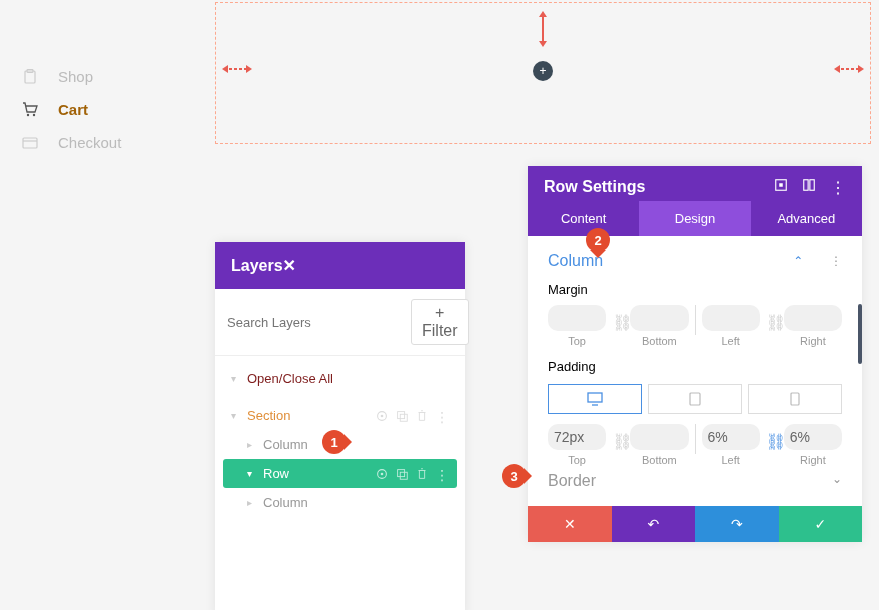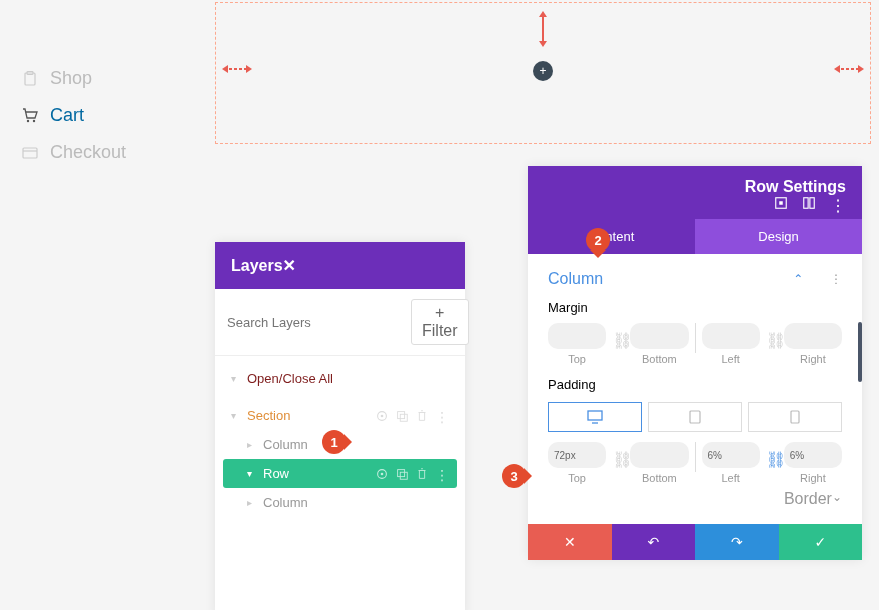--- a/index.html
+++ b/index.html
@@ -1,21 +1,21 @@
 <!DOCTYPE html>
 <html><head>
 <meta charset="utf-8">
 <style>
 * { box-sizing: border-box; margin: 0; padding: 0; }
 body { font-family: -apple-system, BlinkMacSystemFont, "Segoe UI", sans-serif; background: #f5f5f5; width: 879px; height: 610px; position: relative; overflow: hidden; }
 
 
 .sidebar { position: absolute; left: 22px; top: 60px; }
-.nav-item { display: flex; align-items: center; gap: 12px; padding: 8px 0; color: #bbb; font-size: 18px; cursor: pointer; }
-.nav-item.active { color: #0369a1; font-weight: 400; }
+.nav-item { display: flex; align-items: center; gap: 20px; padding: 8px 0; color: #bbb; font-size: 15px; cursor: pointer; }
+.nav-item.active { color: #a16207; font-weight: 700; }
 .nav-icon { width: 16px; height: 16px; display: inline-block; }
 
 
 .canvas-zone { position: absolute; left: 215px; top: 2px; right: 8px; height: 142px; border: 1px dashed #fca88f; }
 .arrow-v { position: absolute; left: 50%; top: 8px; transform: translateX(-50%); }
 .add-btn { position: absolute; left: 50%; top: 58px; transform: translateX(-50%); width: 20px; height: 20px; border-radius: 50%; background: #3b4a57; color: #fff; display: flex; align-items: center; justify-content: center; font-size: 12px; cursor: pointer; }
 .arrow-h-left { position: absolute; left: 6px; top: 60px; }
 .arrow-h-right { position: absolute; right: 6px; top: 60px; }
 
 
@@ -30,42 +30,42 @@
 .layer-row.row-selected { background: #2dc08d; color: #fff; border-radius: 3px; }
 .layer-row .chev { width: 10px; color: #ccc; font-size: 10px; }
 .layer-row.row-selected .chev { color: #fff; }
 .layer-actions { margin-left: auto; display: flex; gap: 6px; align-items: center; }
 .layer-icon-btn { width: 14px; height: 14px; opacity: .7; cursor: pointer; }
 .row-selected .layer-icon-btn { color: #fff; }
 
 
 .settings-panel { position: absolute; left: 528px; top: 166px; width: 334px; background: #fff; border-radius: 3px; box-shadow: 0 0 12px rgba(0,0,0,.08); }
 .settings-header { background: #6c2eb9; color: #fff; padding: 12px 16px 4px; }
-.settings-title-row { display: flex; justify-content: space-between; align-items: flex-end; flex-direction: column; }
+.settings-title-row { display: flex; justify-content: space-between; align-items: flex-start; }
 .settings-title { font-size: 16px; font-weight: 600; }
 .settings-header-icons { display: flex; gap: 14px; }
 .settings-preset { font-size: 12px; opacity: .85; padding-top: 4px; padding-bottom: 4px; }
 .settings-tabs { display: flex; background: #6c2eb9; }
 .settings-tab { flex: 1; text-align: center; padding: 10px 0; color: #fff; font-size: 13px; cursor: pointer; }
 .settings-tab.active { background: #8e4edc; }
 .settings-body { padding: 16px 20px; max-height: 300px; overflow: hidden; position: relative; }
 .section-title { color: #4a90e2; font-size: 16px; margin-bottom: 12px; display: flex; justify-content: space-between; align-items: center; }
 .section-title .collapse-icons { color: #999; font-size: 12px; display: flex; gap: 10px; }
 .field-label { font-size: 13px; color: #000000; margin: 12px 0 8px; }
 .input-grid { display: flex; gap: 6px; margin-bottom: 6px; }
 .input-cell { flex: 1; display: flex; flex-direction: column; align-items: center; gap: 4px; position: relative; }
-.input-box { width: 100%; height: 26px; background: #f0f0f0; border: none; border-radius: 10px; font-size: 10px; text-align: left; padding: 0 6px; color: #666; }
+.input-box { width: 100%; height: 26px; background: #f0f0f0; border: none; border-radius: 10px; font-size: 14px; text-align: left; padding: 0 6px; color: #666; }
 .input-sublabel { font-size: 11px; color: #999; }
 .link-icon { width: 12px; height: 12px; color: #ccc; }
 .link-icon.blue { color: #4a90e2; }
 .divider-v { width: 1px; height: 30px; background: #ddd; align-self: flex-start; }
 .responsive-tabs { display: flex; gap: 6px; margin: 10px 0; }
 .resp-tab { flex: 1; height: 30px; border: 1px solid #ddd; display: flex; align-items: center; justify-content: center; color: #bbb; cursor: pointer; }
 .resp-tab.active { color: #4a90e2; border-color: #4a90e2; }
-.border-title { color: #999; font-size: 16px; margin-top: 3px; display: flex; justify-content: flex-end; }
+.border-title { color: #999; font-size: 16px; margin-top: 3px; display: flex; justify-content: space-between; }
 .scroll-indicator { position: absolute; right: 0; top: 68px; width: 4px; height: 60px; background: #4a5568; border-radius: 2px; }
 
 .settings-footer { display: flex; height: 36px; }
 .footer-btn { flex: 1; display: flex; align-items: center; justify-content: center; color: #fff; cursor: pointer; font-size: 14px; }
 .footer-btn.cancel { background: #e85d52; }
 .footer-btn.undo { background: #6c2eb9; }
 .footer-btn.redo { background: #2d8fdb; }
 .footer-btn.save { background: #2dc08d; }
 
 
@@ -224,20 +224,21 @@
               <rect x="9" y="2" width="5" height="12" fill="none" stroke="#fff" stroke-width="1.3"></rect>
             </svg>
           </span>
         <span style="cursor:pointer;font-size:16px">⋮</span>
       </span>
     </div>
   </div>
   <div class="settings-tabs">
     <div class="settings-tab">Content</div>
     <div class="settings-tab active">Design</div>
+    <div class="settings-tab">Advanced</div>
   </div>
   <div class="settings-body">
     <div class="scroll-indicator"></div>
     <div class="section-title">
       <span>Column</span>
       <span class="collapse-icons"><span style="color:#4a90e2">⌃</span>&nbsp;&nbsp;<span>⋮</span></span>
     </div>
 
     <div class="field-label">Margin</div>
     <div class="input-grid">

